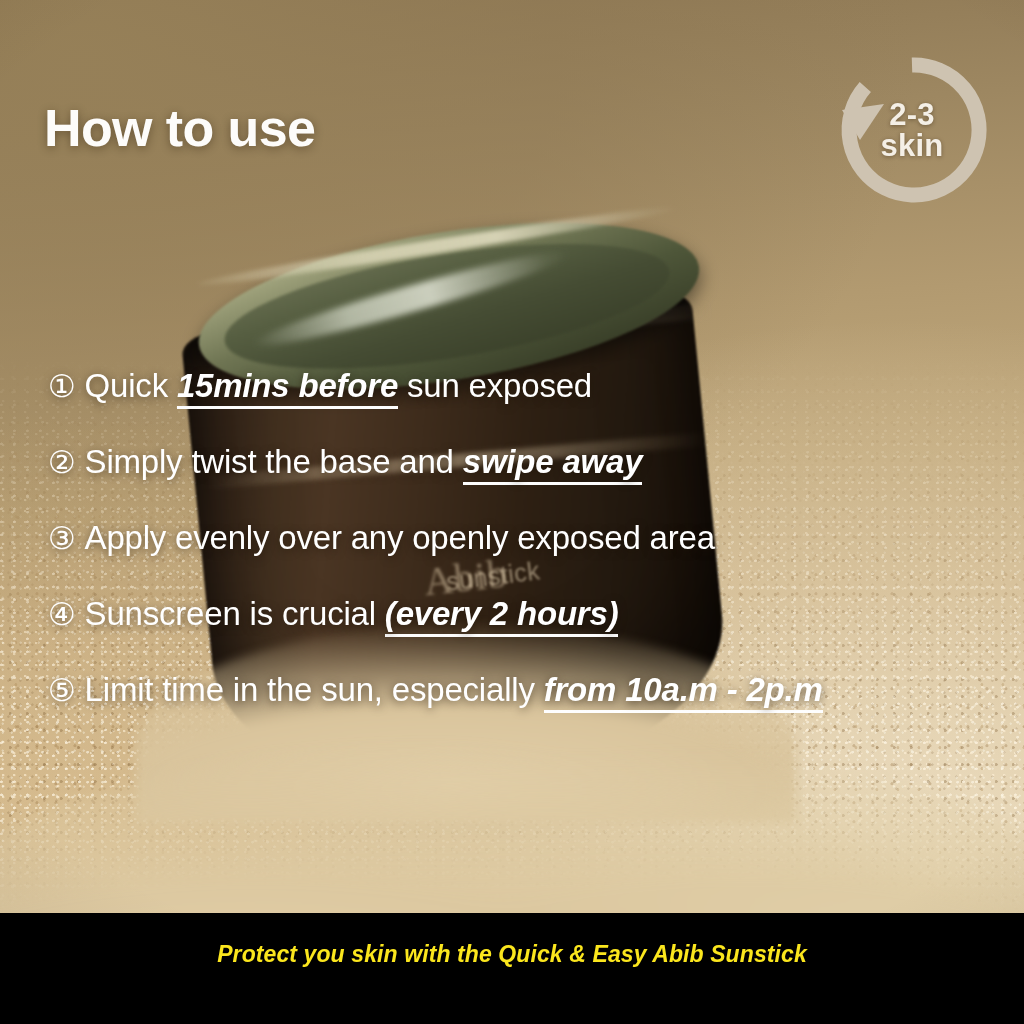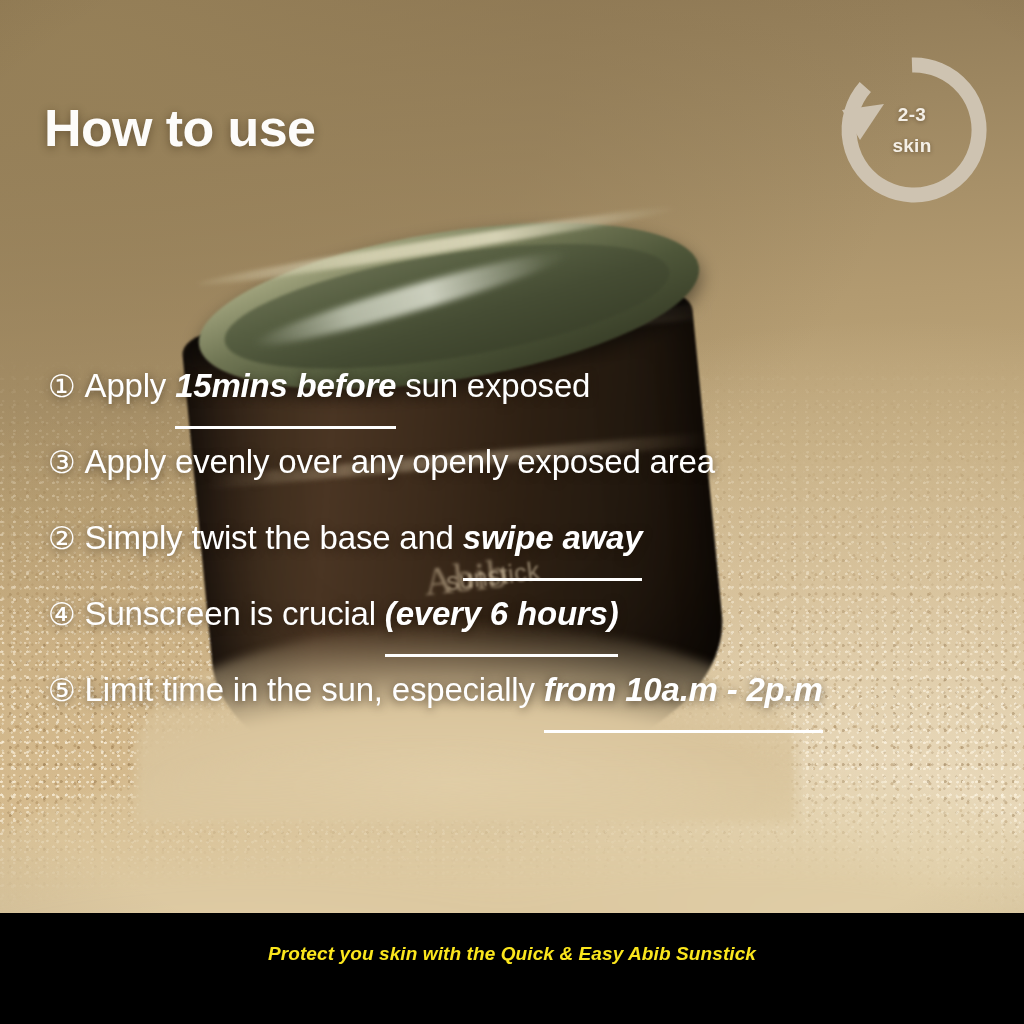--- a/index.html
+++ b/index.html
@@ -167,52 +167,52 @@
     text-shadow:0 2px 10px rgba(40,26,10,.42);
   }
   #headline .hl-line{display:block;white-space:nowrap;}
 
   
   #badge{position:absolute;left:834px;top:52px;width:156px;height:156px;}
   #badge svg{position:absolute;left:0;top:0;width:156px;height:156px;}
   .badge-text{
     position:absolute;left:0;top:0;width:156px;height:156px;
     display:flex;flex-direction:column;align-items:center;justify-content:center;
-    color:#f4efe6;font-size:19px;font-weight:700;line-height:31px;text-align:center;
+    color:#f4efe6;font-size:31px;font-weight:700;line-height:31px;text-align:center;
     letter-spacing:.3px;
     text-shadow:0 1px 4px rgba(40,26,10,.4);
   }
 
   
   #steps{
     position:absolute;left:48px;top:366px;width:940px;
     color:#ffffff;
   }
   .step{
     display:block;white-space:nowrap;
     font-size:33px;line-height:39px;font-weight:400;
     margin-bottom:36px;letter-spacing:-.2px;
     text-shadow:0 2px 9px rgba(30,18,6,.55);
   }
   .step:last-child{margin-bottom:16px;}
   .step .marker{display:inline-block;margin-right:9px;font-size:31px;}
   .step .em{
     font-weight:700;font-style:italic;
     border-bottom:3px solid #ffffff;
-    padding-bottom:22px;
+    padding-bottom:2px;
   }
 
   
   #footer{
     position:absolute;left:0;bottom:0;width:1024px;height:82px;
     background:#000000;
     display:flex;align-items:center;justify-content:center;
   }
   #footer .footer-text{
-    color:#fbe61d;font-size:19px;font-weight:700;font-style:italic;
+    color:#fbe61d;font-size:23px;font-weight:700;font-style:italic;
     letter-spacing:.1px;
   }
 </style>
 </head>
 <body>
 
 <div id="poster">
 
   <div class="bg-layer bg-base"></div>
   <div class="bg-layer bg-blotch"></div>
@@ -250,33 +250,33 @@
     </svg>
     <div class="badge-text">
       <span>2-3</span>
       <span>skin</span>
     </div>
   </div>
 
   <ol id="steps" style="list-style:none;margin:0;padding:0;">
 
     <li class="step">
-      <span class="marker">①</span><span>Apply </span><span class="em">15mins before</span><span> sun exposed</span>
+      <span class="marker">①</span><span>Quick </span><span class="em">15mins before</span><span> sun exposed</span>
+    </li>
+
+    <li class="step">
+      <span class="marker">②</span><span>Simply twist the base and </span><span class="em">swipe away</span><span></span>
     </li>
 
     <li class="step">
       <span class="marker">③</span><span>Apply evenly over any openly exposed area</span>
     </li>
 
     <li class="step">
-      <span class="marker">②</span><span>Simply twist the base and </span><span class="em">swipe away</span><span></span>
-    </li>
-
-    <li class="step">
-      <span class="marker">④</span><span>Sunscreen is crucial </span><span class="em">(every 6 hours)</span><span></span>
+      <span class="marker">④</span><span>Sunscreen is crucial </span><span class="em">(every 2 hours)</span><span></span>
     </li>
 
     <li class="step">
       <span class="marker">⑤</span><span>Limit time in the sun, especially </span><span class="em">from 10a.m - 2p.m</span><span></span>
     </li>
 
   </ol>
 
   <div id="footer">
     <span class="footer-text">Protect you skin with the Quick &amp; Easy Abib Sunstick</span>

